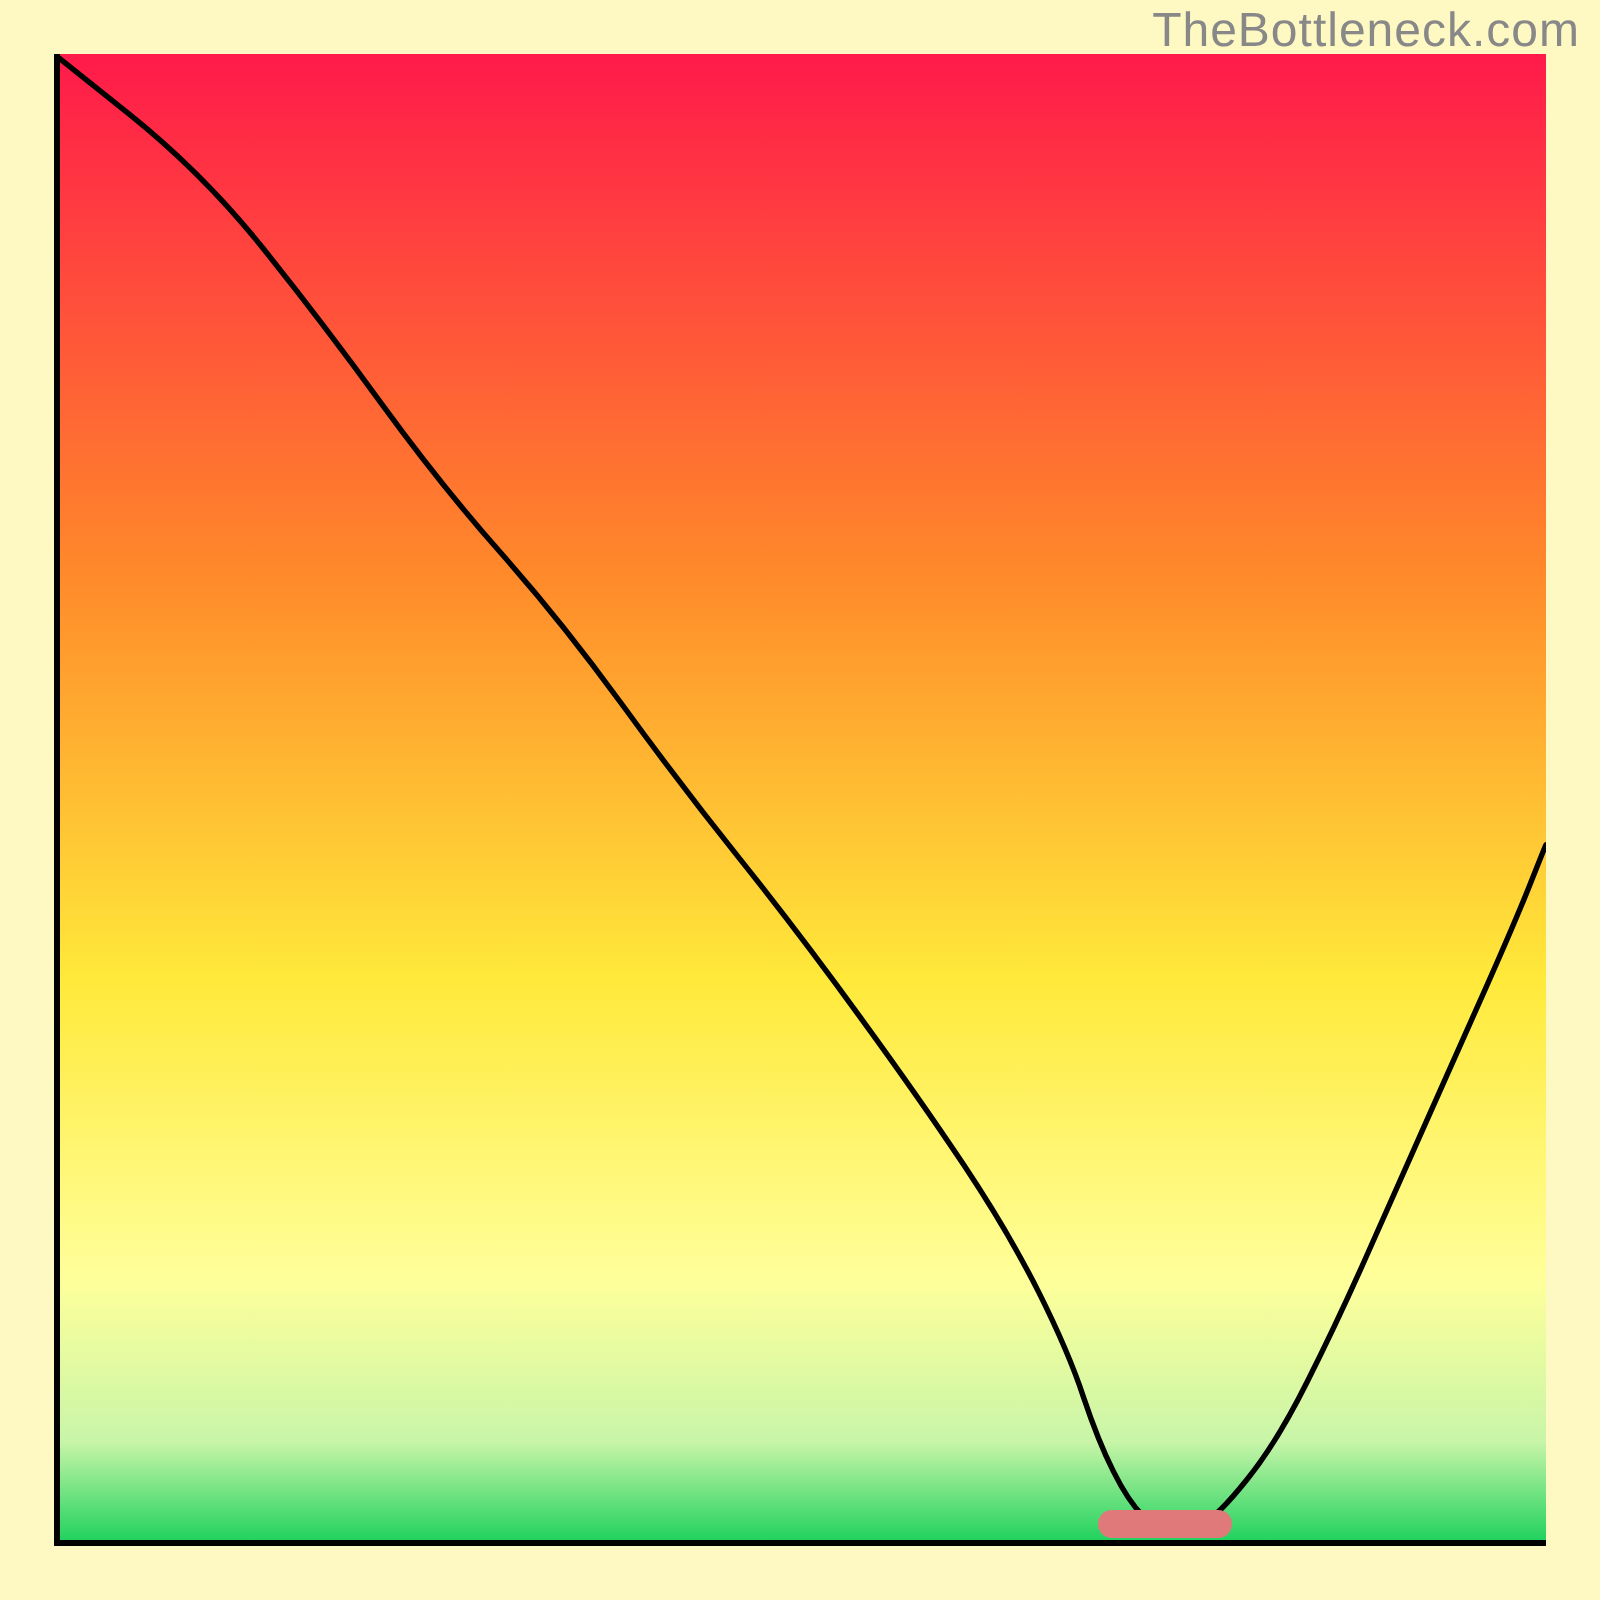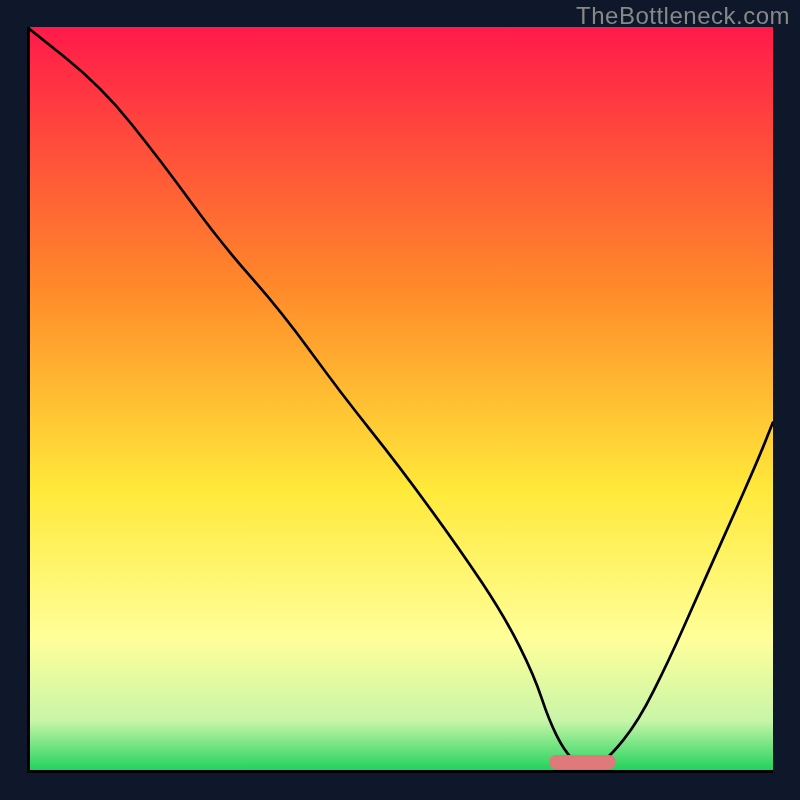--- a/index.html
+++ b/index.html
@@ -7,21 +7,21 @@
     padding: 0;
     width: 800px;
     height: 800px;
     background: #000;
     overflow: hidden;
   }
   .page {
     position: relative;
     width: 800px;
     height: 800px;
-    background: #0f172a;
+    background: #fef9c3;
   }
   .watermark {
     position: absolute;
     top: 2px;
     right: 10px;
     color: #888;
     font-family: Arial, Helvetica, sans-serif;
     font-size: 24px;
     font-weight: 500;
     letter-spacing: 0.5px;

